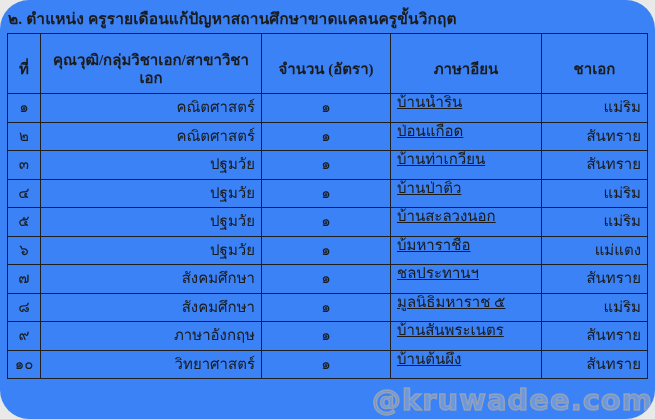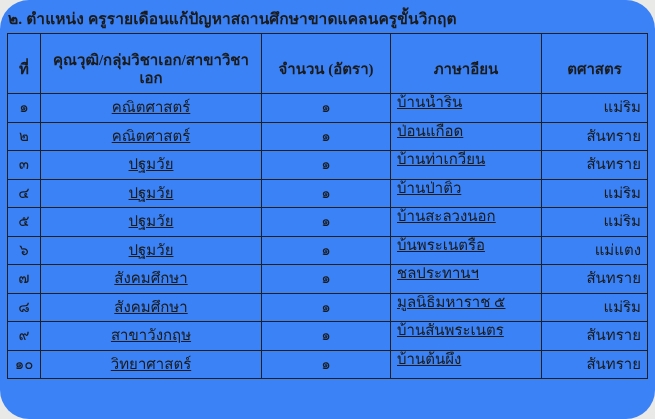--- a/index.html
+++ b/index.html
@@ -50,25 +50,24 @@
   col.c-amount{width:129px;}
   col.c-school{width:151px;}
   col.c-district{width:106px;}
   tr.data-row{height:28.5px;}
   td.cell-no{
     text-align:center;
     vertical-align:middle;
     padding-top:6px;
   }
   td.cell-subject{
-    text-align:center;
+    text-align:right;
     vertical-align:middle;
     padding-left:9px;
     padding-top:2px;
-    text-decoration:underline;
   }
   td.cell-amount{
     text-align:center;
     vertical-align:middle;
     padding-top:7px;
   }
   td.cell-school{
     text-align:left;
     vertical-align:top;
     padding-left:9px;
@@ -119,21 +118,21 @@
         <col class="c-amount">
         <col class="c-school">
         <col class="c-district">
     </colgroup>
     <thead>
       <tr>
         <th>ที่</th>
         <th>คุณวุฒิ/กลุ่มวิชาเอก/สาขาวิชาเอก</th>
         <th>จำนวน (อัตรา)</th>
         <th>ภาษาอียน</th>
-        <th>ตศาสตร</th>
+        <th>ชาเอก</th>
       </tr>
     </thead>
     <tbody>
       <tr class="data-row">
         <td class="cell-no">๑</td>
         <td class="cell-subject">คณิตศาสตร์</td>
         <td class="cell-amount">๑</td>
         <td class="cell-school">บ้านน้ำริน</td>
         <td class="cell-district">แม่ริม</td>
       </tr>
@@ -162,48 +161,49 @@
         <td class="cell-no">๕</td>
         <td class="cell-subject">ปฐมวัย</td>
         <td class="cell-amount">๑</td>
         <td class="cell-school">บ้านสะลวงนอก</td>
         <td class="cell-district">แม่ริม</td>
       </tr>
       <tr class="data-row">
         <td class="cell-no">๖</td>
         <td class="cell-subject">ปฐมวัย</td>
         <td class="cell-amount">๑</td>
-        <td class="cell-school">บ้นพระเนตรื้อ</td>
+        <td class="cell-school">บ้มหาราชื้อ</td>
         <td class="cell-district">แม่แตง</td>
       </tr>
       <tr class="data-row">
         <td class="cell-no">๗</td>
         <td class="cell-subject">สังคมศึกษา</td>
         <td class="cell-amount">๑</td>
         <td class="cell-school">ชลประทานฯ</td>
         <td class="cell-district">สันทราย</td>
       </tr>
       <tr class="data-row">
         <td class="cell-no">๘</td>
         <td class="cell-subject">สังคมศึกษา</td>
         <td class="cell-amount">๑</td>
         <td class="cell-school">มูลนิธิมหาราช ๕</td>
         <td class="cell-district">แม่ริม</td>
       </tr>
       <tr class="data-row">
         <td class="cell-no">๙</td>
-        <td class="cell-subject">สาขาวังกฤษ</td>
+        <td class="cell-subject">ภาษาอังกฤษ</td>
         <td class="cell-amount">๑</td>
         <td class="cell-school">บ้านสันพระเนตร</td>
         <td class="cell-district">สันทราย</td>
       </tr>
       <tr class="data-row">
         <td class="cell-no">๑๐</td>
         <td class="cell-subject">วิทยาศาสตร์</td>
         <td class="cell-amount">๑</td>
         <td class="cell-school">บ้านต้นผึ้ง</td>
         <td class="cell-district">สันทราย</td>
       </tr>
     </tbody>
   </table>
 
+  <div class="watermark">@kruwadee.com</div>
 
 </div>
 
 </body></html>

